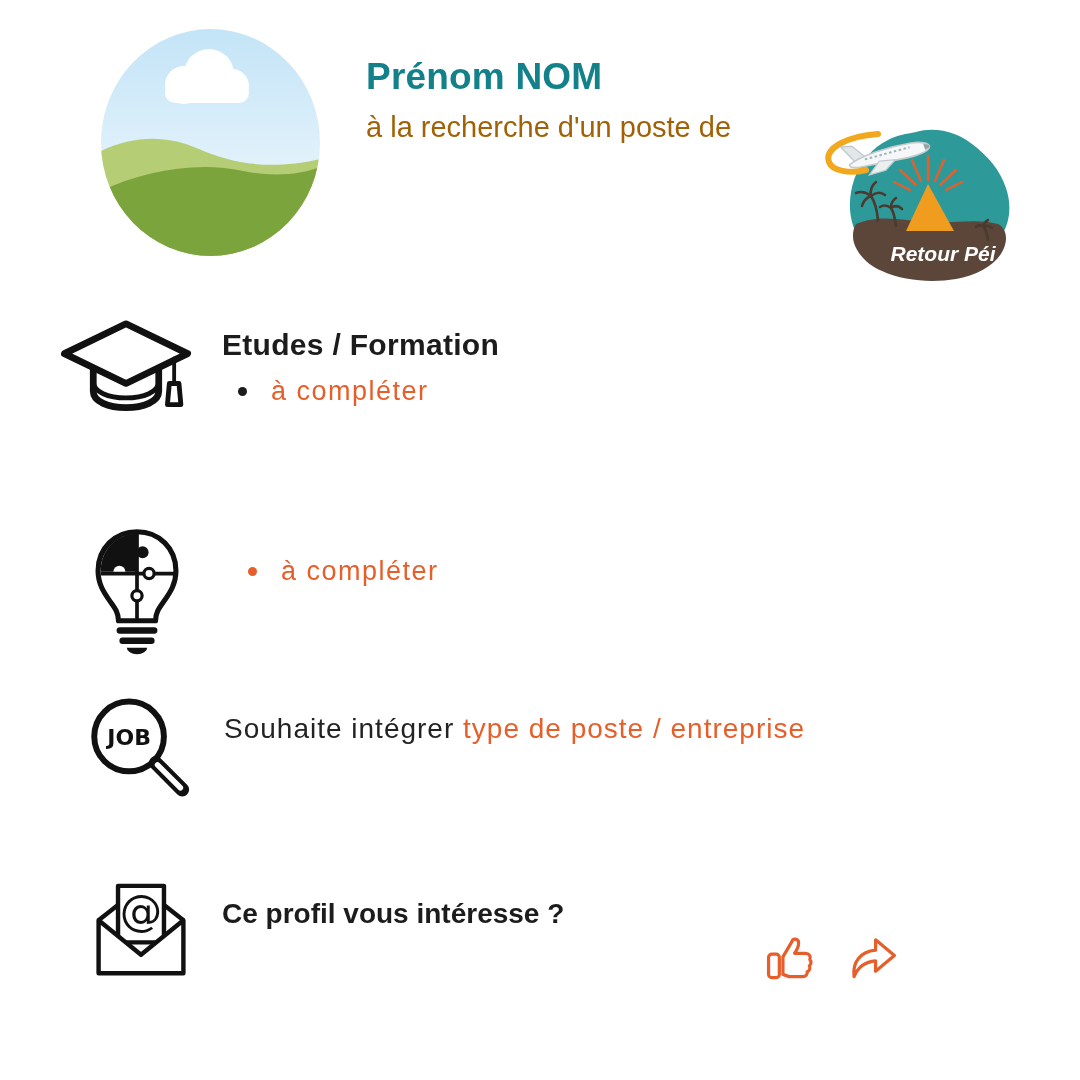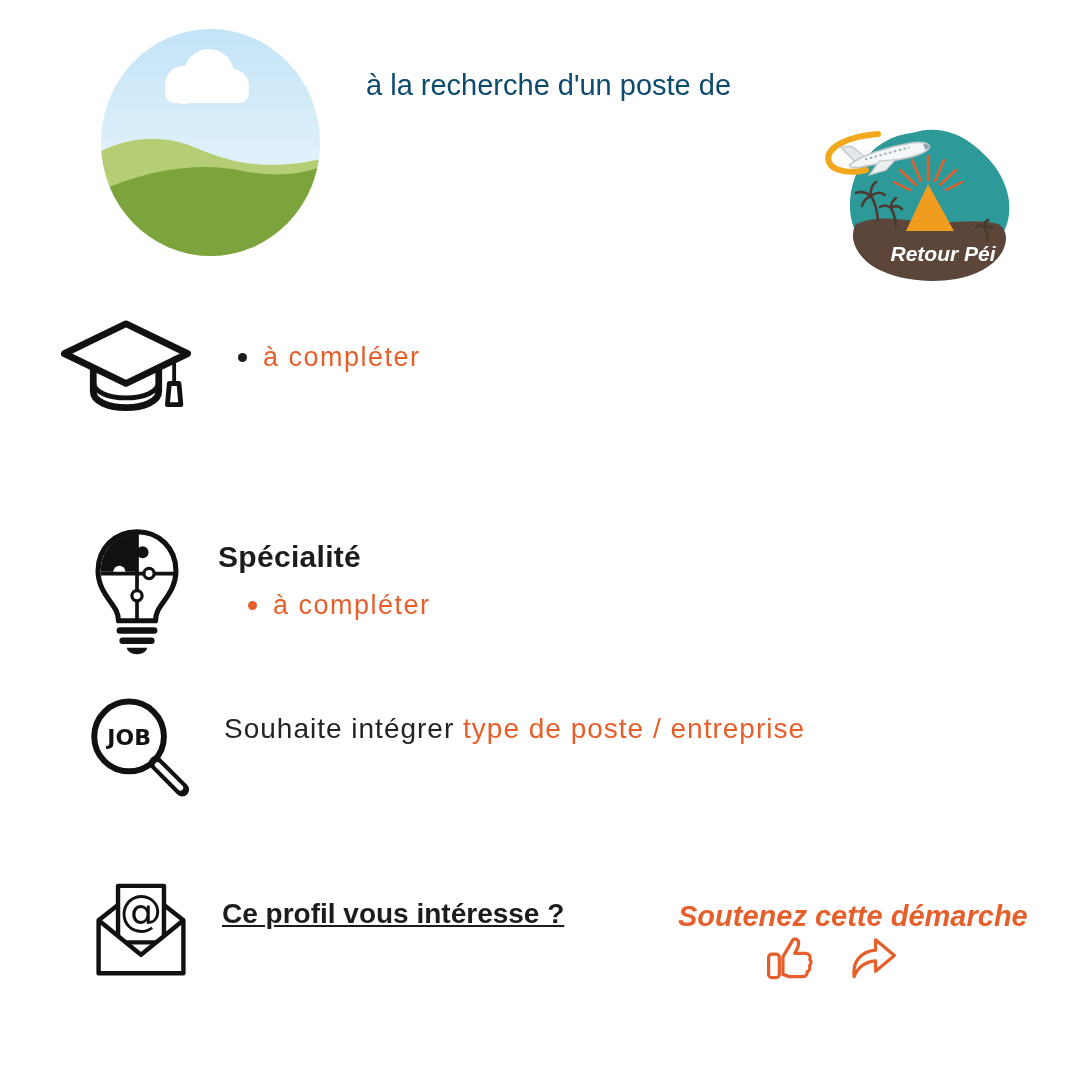--- a/index.html
+++ b/index.html
@@ -6,29 +6,29 @@
   .canvas{
     position:relative;width:1080px;height:1080px;background:#ffffff;overflow:hidden;
     font-family:"Liberation Sans", sans-serif;color:#1c1c1c;
   }
   .abs{position:absolute;}
 
   
   .avatar{left:101px;top:29px;width:219px;height:227px;}
   .header-text{left:366px;top:56px;width:460px;}
   .person-name{font-size:37px;font-weight:800;color:#13818A;letter-spacing:.2px;}
-  .subtitle{font-size:29px;color:#0c4a6e;margin-top:13px;}
+  .subtitle{font-size:29px;color:#a16207;margin-top:13px;}
   .job-title{font-size:31px;font-weight:800;font-style:italic;color:#E65F2B;margin-top:20px;}
 
   
   .logo{left:820px;top:118px;width:205px;height:168px;}
 
   
   .sec-title{font-size:30px;font-weight:800;color:#1c1c1c;letter-spacing:.3px;}
-  .bullet-row{display:flex;align-items:center;gap:16px;}
+  .bullet-row{display:flex;align-items:center;gap:24px;}
   .bullet-dot{width:9px;height:9px;border-radius:50%;}
   .dot-black{background:#1c1c1c;}
   .dot-orange{background:#E65F2B;}
   .bullet-text{font-size:27px;color:#E65F2B;letter-spacing:1.5px;}
   .body-line{font-size:28px;color:#232323;letter-spacing:1px;line-height:42px;}
   .orange-frag{color:#E65F2B;}
   .email-text{font-size:27px;color:#232323;letter-spacing:1.5px;}
   .contact-title{font-size:28px;font-weight:800;color:#1c1c1c;}
   .support-label{font-size:29px;font-weight:800;font-style:italic;color:#E65F2B;}
 
@@ -59,20 +59,21 @@
           <circle cx="131" cy="57" r="17"></circle>
           <rect x="64" y="53" width="84" height="21" rx="10"></rect>
         </g>
         <path d="M0 122 C34 106 66 106 98 120 C130 134 168 142 219 130 L219 227 L0 227 Z" fill="#B5CD74"></path>
         <path d="M0 162 C42 142 96 132 142 142 C172 148 198 146 219 138 L219 227 L0 227 Z" fill="#7CA43C"></path>
       </g>
     </svg>
   </div>
 
   <div class="abs header-text">
+    <div class="person-name">Prénom NOM</div>
     <div class="subtitle">à la recherche d'un poste de</div>
   </div>
 
   <div class="abs logo">
     <svg width="205" height="168" viewBox="0 0 205 168">
 
       <path d="M96 14 C115 8 138 14 152 26 C168 38 180 52 186 70 C192 88 190 106 180 120
                C172 132 158 140 142 142 L88 144 C66 142 48 134 38 118 C28 102 28 80 34 62
                C40 44 52 30 68 22 C77 17 86 16 96 14 Z" fill="#2D9A99"></path>
 
@@ -116,20 +117,21 @@
       <g stroke="#111" fill="none" stroke-linejoin="round" stroke-linecap="round">
         <path d="M36 52 v24 c0 11 16 17 34 17 c18 0 34 -6 34 -17 v-24" stroke-width="7"></path>
         <path d="M36 66 c0 11 16 17 34 17 c18 0 34 -6 34 -17" stroke-width="5"></path>
         <polygon points="70,6 134,37 70,68 6,37" stroke-width="7" fill="#fff"></polygon>
         <path d="M120 42 v26" stroke-width="4"></path>
         <path d="M115 68 h10 l2 22 h-14 Z" stroke-width="5"></path>
       </g>
     </svg>
   </div>
   <div class="abs" style="left:222px;top:328px;">
+    <div class="sec-title">Etudes / Formation</div>
     <div class="bullet-row" style="margin:14px 0 0 16px;">
       <span class="bullet-dot dot-black"></span>
       <span class="bullet-text">à compléter</span>
     </div>
   </div>
 
   <div class="abs" style="left:86px;top:526px;">
     <svg width="102" height="134" viewBox="0 0 110 142">
       <path d="M55 5 C31 5 13 23 13 47 C13 61 19 70 26 80 C31 87 35 92 35 101 L75 101 C75 92 79 87 84 80 C91 70 97 61 97 47 C97 23 79 5 55 5 Z" fill="none" stroke="#111" stroke-width="5.5" stroke-linejoin="round"></path>
       <path d="M55 7 C33 7 16 24 16 47 L16 48 L54 48 L54 7 Z" fill="#111"></path>
@@ -142,21 +144,20 @@
       <circle cx="68" cy="50" r="5.5" fill="#fff" stroke="#111" stroke-width="3.5"></circle>
       <circle cx="55" cy="74" r="5.5" fill="#fff" stroke="#111" stroke-width="3.5"></circle>
       <g fill="#111">
         <rect x="33" y="108" width="44" height="7" rx="3.5"></rect>
         <rect x="36" y="119" width="38" height="7" rx="3.5"></rect>
         <path d="M44 130 a11 7 0 0 0 22 0 Z"></path>
       </g>
     </svg>
   </div>
   <div class="abs" style="left:218px;top:540px;">
-    <div class="sec-title">Spécialité</div>
     <div class="bullet-row" style="margin:16px 0 0 30px;">
       <span class="bullet-dot dot-orange"></span>
       <span class="bullet-text">à compléter</span>
     </div>
   </div>
 
   <div class="abs" style="left:86px;top:695px;">
     <svg width="110" height="114" viewBox="0 0 120 124">
       <circle cx="47" cy="45" r="38" fill="none" stroke="#111" stroke-width="6.5"></circle>
       <line x1="76" y1="74" x2="105" y2="103" stroke="#111" stroke-width="15" stroke-linecap="round"></line>
@@ -171,27 +172,24 @@
   <div class="abs" style="left:88px;top:878px;">
     <svg width="106" height="104" viewBox="0 0 120 114">
       <g stroke="#111" stroke-width="5" fill="none" stroke-linejoin="round">
         <path d="M12 46 L40 24 M108 46 L80 24"></path>
         <rect x="34" y="7" width="52" height="64" fill="#fff"></rect>
         <text x="60" y="52" text-anchor="middle" font-size="48" stroke="none" fill="#111" font-family="DejaVu Sans, sans-serif">@</text>
         <path d="M12 46 L60 85 L108 46 L108 106 L12 106 Z" fill="#fff"></path>
       </g>
     </svg>
   </div>
-  <div class="abs" style="left:222px;top:898px;text-decoration:underline;">
+  <div class="abs" style="left:222px;top:898px;">
     <div class="contact-title">Ce profil vous intéresse ?</div>
   </div>
 
-  <div class="abs" style="left:678px;top:900px;">
-    <div class="support-label">Soutenez cette démarche</div>
-  </div>
   <div class="abs" style="left:764px;top:930px;">
     <svg width="54" height="52" viewBox="0 0 60 58">
       <g fill="none" stroke="#E65F2B" stroke-width="3.6" stroke-linejoin="round" stroke-linecap="round">
         <rect x="5" y="27" width="12" height="26" rx="3.5"></rect>
         <path d="M21 30 L31 13 C32 8.5 38.5 9.5 38.5 14.5 C38.5 18 36.5 22.5 34 26 L46 26
                  C50.5 26 52.5 29.5 51 33 C53 35 52.5 38.5 50.5 40 C52 42.5 50.5 45.5 48 46.5
                  C48.5 49.8 46.5 52 43 52 L28 52 L21 49.5 Z"></path>
       </g>
     </svg>
   </div>

